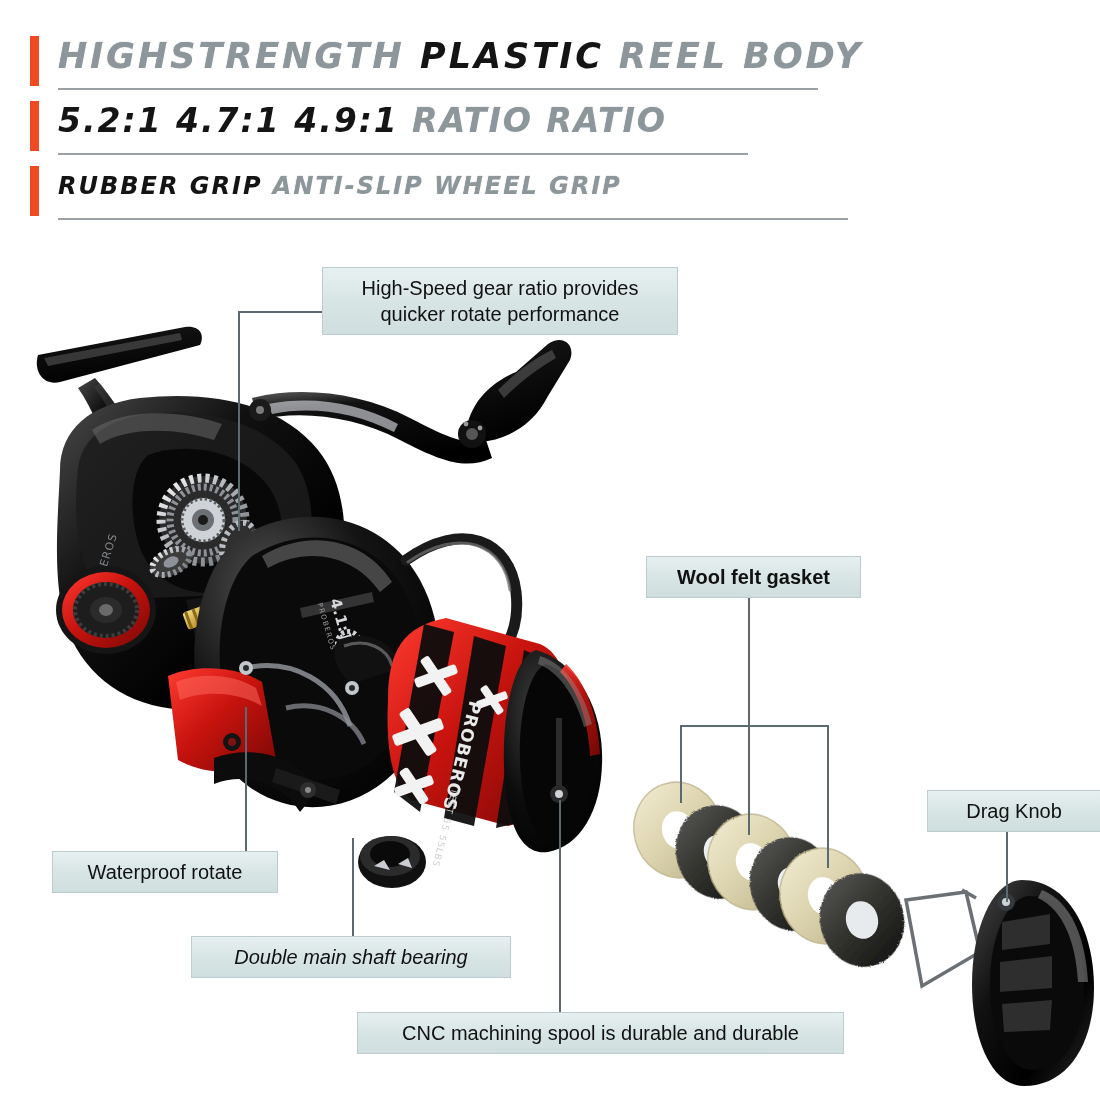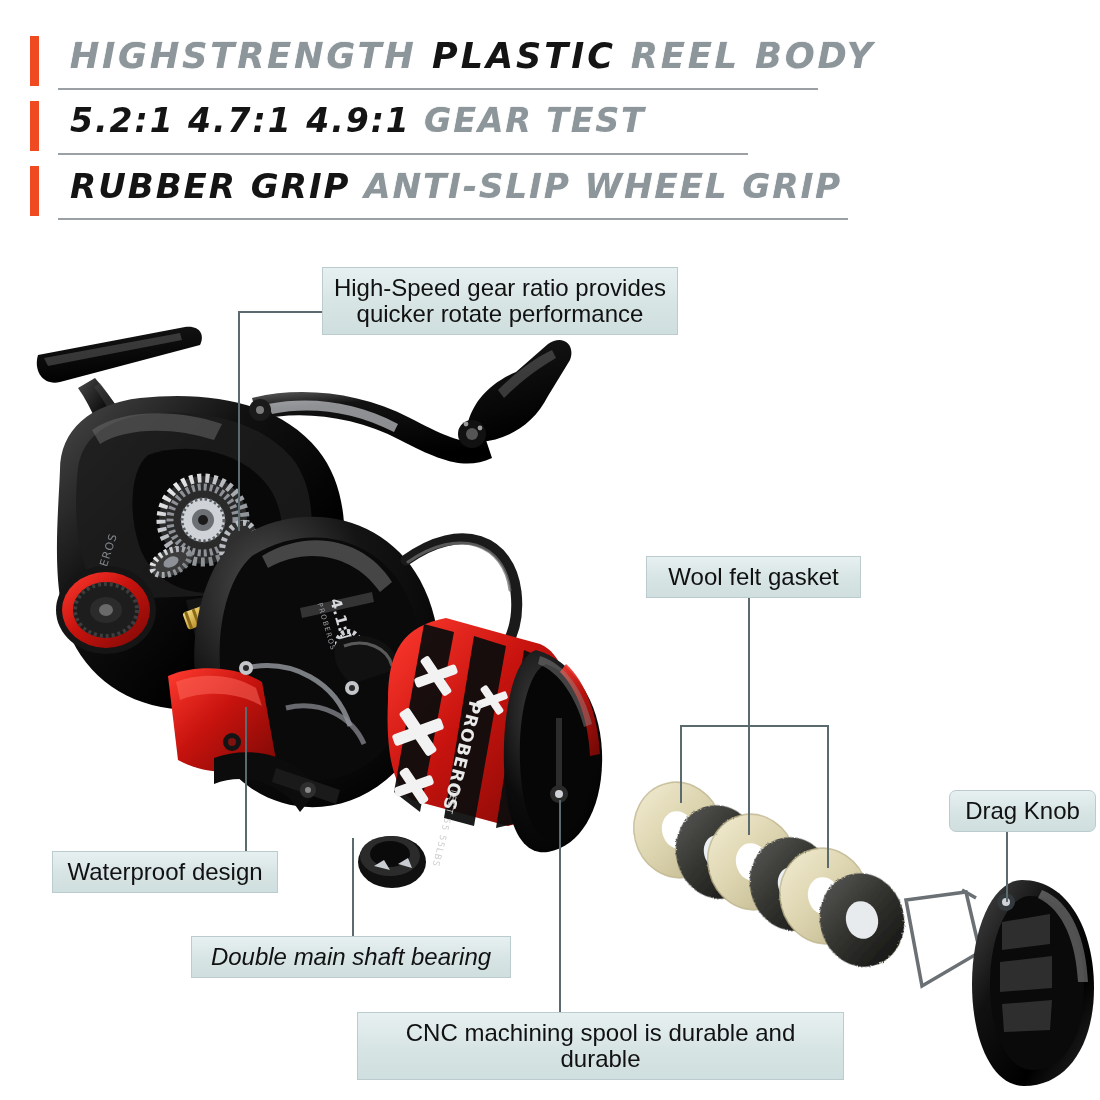--- a/index.html
+++ b/index.html
@@ -5,31 +5,31 @@
   html,body{margin:0;padding:0;background:#fff;}
   body{width:1100px;height:1100px;position:relative;overflow:hidden;
        font-family:"Liberation Sans",sans-serif;-webkit-font-smoothing:antialiased;}
 
   
   #header{position:absolute;left:0;top:0;width:1100px;height:240px;}
   .hrow{position:absolute;left:30px;height:62px;}
   .hbar{position:absolute;left:0;top:6px;width:9px;height:50px;background:#f04a23;}
   .hline{position:absolute;left:28px;height:2px;background:#9aa0a4;}
   .htext{position:absolute;left:28px;top:0;height:52px;line-height:52px;
-         white-space:nowrap;font-style:italic;font-weight:bold;letter-spacing:2px;margin-left:12px;}
+         white-space:nowrap;font-style:italic;font-weight:bold;letter-spacing:2px;}
   .hgrey{color:#8d979b;text-shadow:1px 1px 0 #fff,0 0 1px #6d7678;}
   .hdark{color:#141414;}
   .h1 .htext{font-size:35px;letter-spacing:3px;}
   .h2 .htext{font-size:33px;letter-spacing:2px;}
-  .h3 .htext{font-size:34px;letter-spacing:2px;}
+  .h3 .htext{font-size:24px;letter-spacing:2px;}
   .hgrey, .hdark{font-family:"DejaVu Sans",sans-serif;}
 
   
   .callout{position:absolute;background:linear-gradient(180deg,#e7f0f0 0%,#d7e4e4 55%,#cfdede 100%);
-           border:1px solid #bcccce;color:#111;font-size:24px;line-height:26px;
+           border:1px solid #bcccce;color:#111;font-size:20px;line-height:26px;
            text-align:center;padding:7px 6px;box-sizing:border-box;
            font-family:"Liberation Sans",sans-serif;}
 
   
   .lead{position:absolute;background:#5a6a6e;}
   .lv{width:1.5px;}
   .lh{height:1.5px;}
 
   
   #art{position:absolute;left:0;top:0;width:1100px;height:1100px;}
@@ -44,21 +44,21 @@
     <div class="hline" style="top:58px;width:760px;"></div>
     <div class="htext">
       <span class="hgrey">HIGHSTRENGTH </span><span class="hdark">PLASTIC</span><span class="hgrey"> REEL BODY</span>
     </div>
   </div>
 
   <div class="hrow h2" style="top:95px;width:720px;">
     <div class="hbar"></div>
     <div class="hline" style="top:58px;width:690px;"></div>
     <div class="htext">
-      <span class="hgrey"></span><span class="hdark">5.2:1   4.7:1   4.9:1</span><span class="hgrey"> GEAR TEST</span>
+      <span class="hgrey"></span><span class="hdark">5.2:1   4.7:1   4.9:1</span><span class="hgrey"> RATIO RATIO</span>
     </div>
   </div>
 
   <div class="hrow h3" style="top:160px;width:830px;">
     <div class="hbar"></div>
     <div class="hline" style="top:58px;width:790px;"></div>
     <div class="htext">
       <span class="hgrey"></span><span class="hdark">RUBBER GRIP</span><span class="hgrey"> ANTI-SLIP WHEEL GRIP</span>
     </div>
   </div>
@@ -397,30 +397,30 @@
 <div class="lead lv" style="left:748px;top:725px;height:110px;"></div>
 <div class="lead lv" style="left:827px;top:725px;height:143px;"></div>
 
 <div class="lead lv" style="left:1006px;top:830px;height:72px;"></div>
 
 <div class="callout" style="left:322px;top:267px;width:356px;">
   <div>High-Speed gear ratio provides</div>
   <div>quicker rotate performance</div>
 </div>
 
-<div class="callout" style="left:646px;top:556px;width:215px;">
+<div class="callout" style="left:646px;top:556px;width:215px;font-weight:bold;">
   <div>Wool felt gasket</div>
 </div>
 
-<div class="callout" style="left:949px;top:790px;width:147px;border-radius:7px;">
+<div class="callout" style="left:927px;top:790px;width:174px;">
   <div>Drag Knob</div>
 </div>
 
 <div class="callout" style="left:52px;top:851px;width:226px;">
-  <div>Waterproof design</div>
+  <div>Waterproof rotate</div>
 </div>
 
 <div class="callout" style="left:191px;top:936px;width:320px;font-style:italic;">
   <div>Double main shaft bearing</div>
 </div>
 
 <div class="callout" style="left:357px;top:1012px;width:487px;">
   <div>CNC machining spool is durable and durable</div>
 </div>
 

